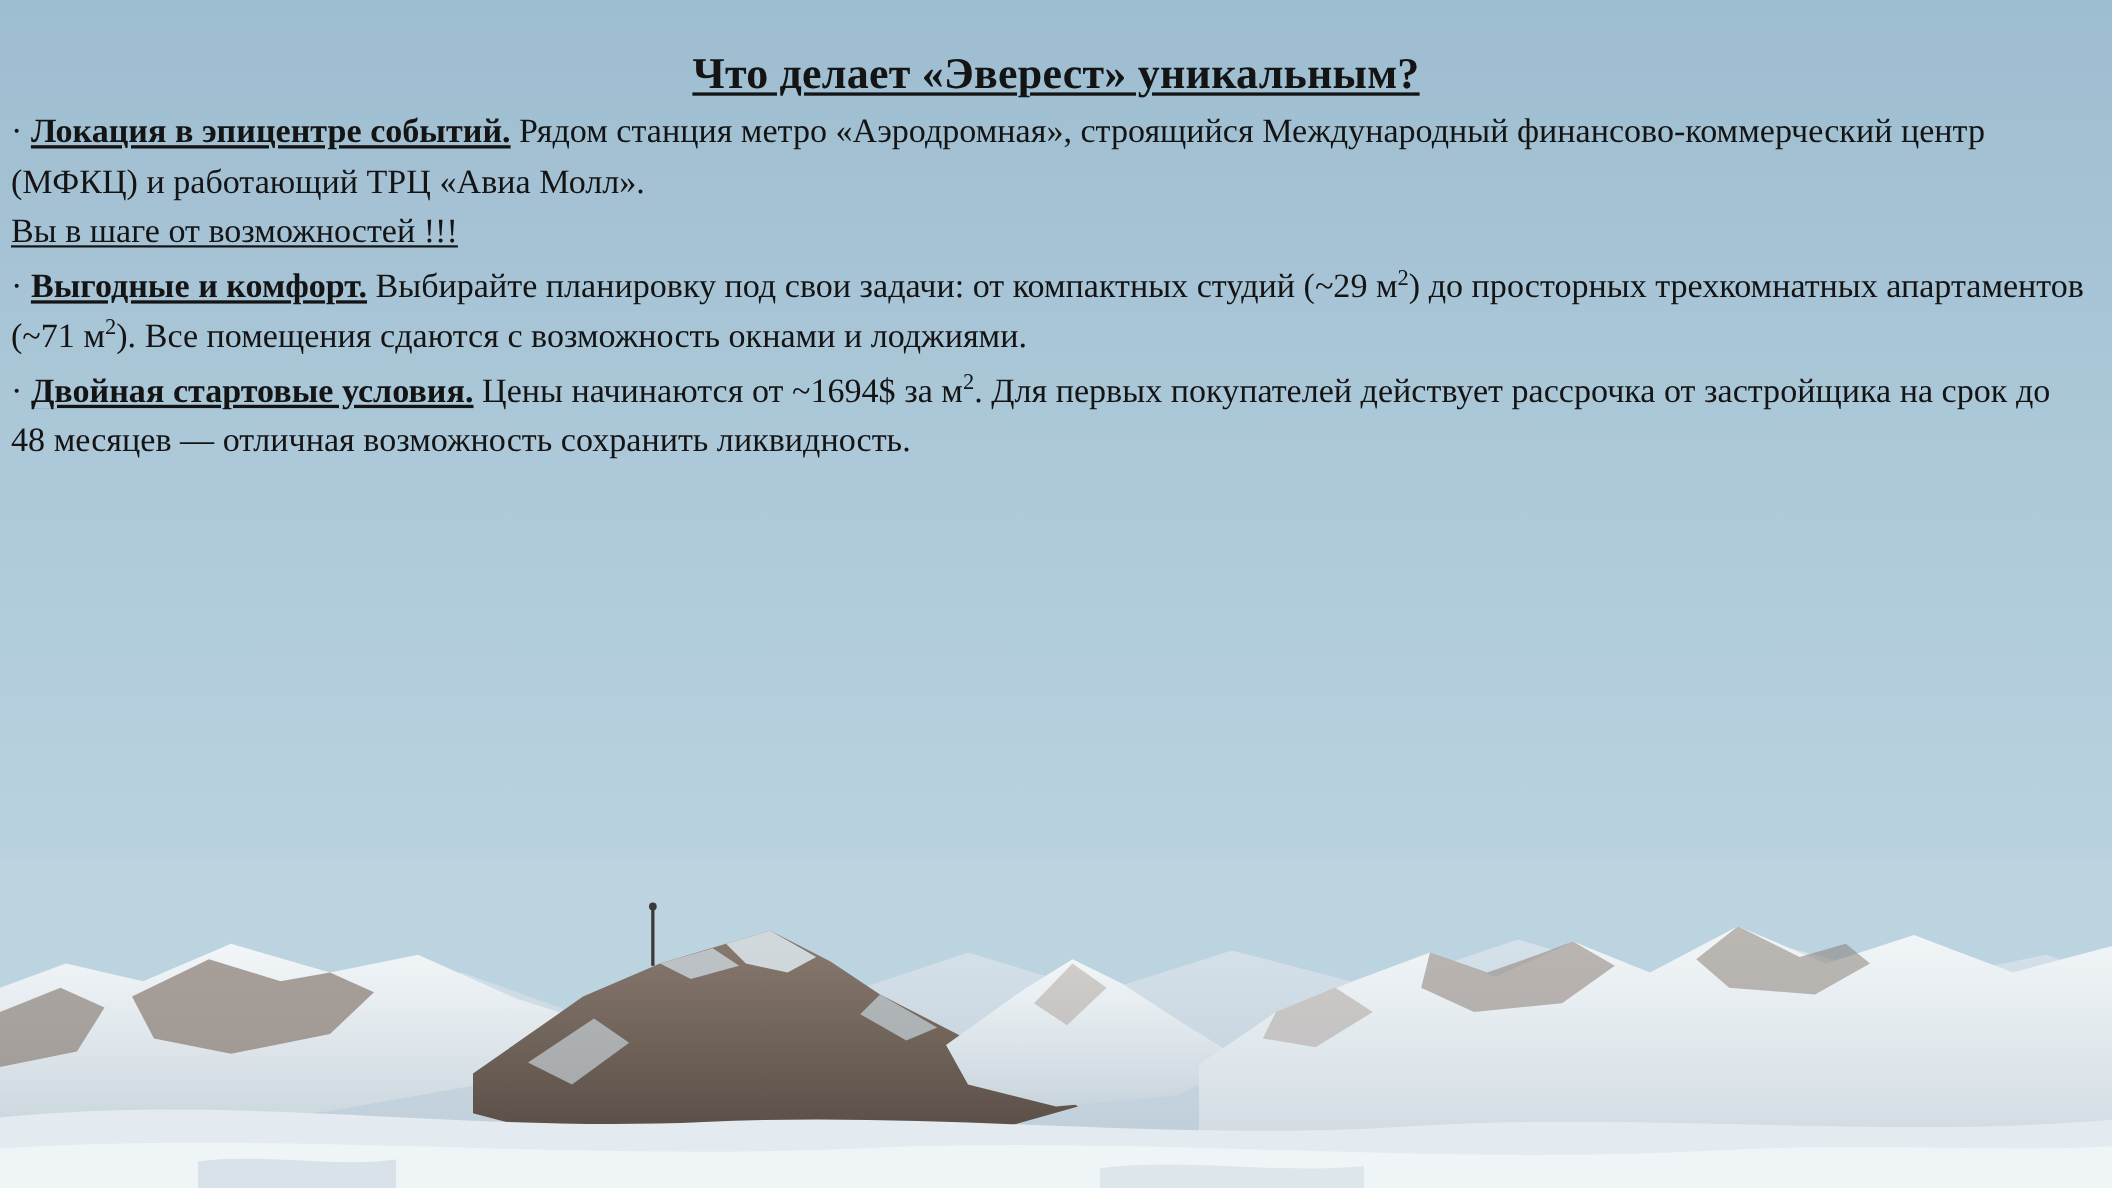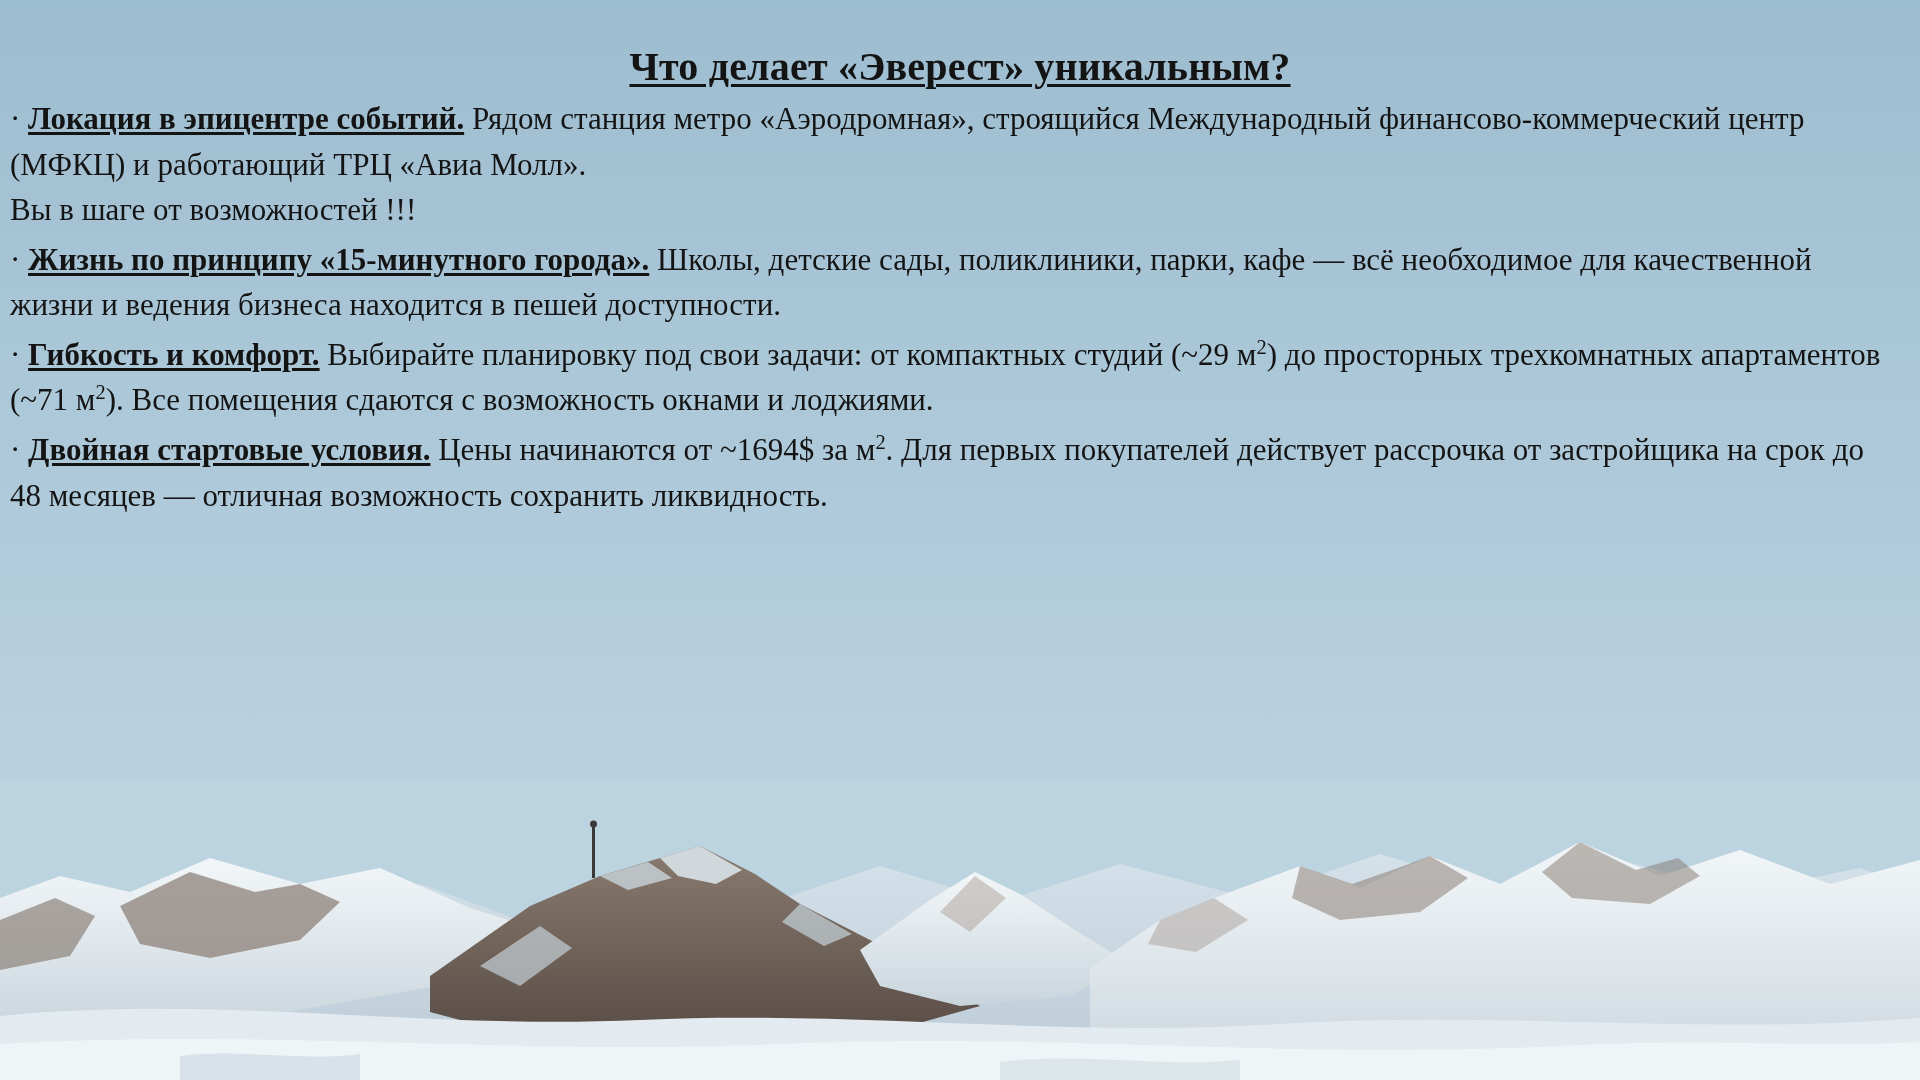--- a/index.html
+++ b/index.html
@@ -80,20 +80,21 @@
     font-size: 31px;
     line-height: 1;
   }
   .lead {
     font-weight: bold;
     text-decoration: underline;
     text-decoration-thickness: 2.5px;
     text-underline-offset: 3px;
   }
   .uline {
+    text-decoration: underline;
     text-decoration-thickness: 2px;
     text-underline-offset: 3px;
   }
   .sup { font-size: 0.66em; vertical-align: super; line-height: 0; }
 </style>
 </head>
 <body>
 
 <div id="slide">
 
@@ -168,28 +169,24 @@
     </h1>
 
 
     <p class="para">
       <span class="bullet-dot">·</span>
       <span class="lead">Локация в эпицентре событий.</span><span> Рядом станция метро «Аэродромная», строящийся Международный финансово-коммерческий центр (МФКЦ) и работающий ТРЦ «Авиа Молл».</span>
       <br>
       <span class="uline">Вы в шаге от возможностей !!!</span>
     </p>
 
-    <p class="para">
-      <span class="bullet-dot">·</span>
-      <span class="lead">Жизнь по принципу «15-минутного города».</span><span> Школы, детские сады, поликлиники, парки, кафе — всё необходимое для качественной жизни и ведения бизнеса находится в пешей доступности.</span>
-    </p>
 
     <p class="para">
       <span class="bullet-dot">·</span>
-      <span class="lead">Гибкость и комфорт.</span><span> Выбирайте планировку под свои задачи: от компактных студий (~29 м</span><span class="sup">2</span><span>) до просторных трехкомнатных апартаментов (~71 м</span><span class="sup">2</span><span>). Все помещения сдаются с возможность окнами и лоджиями.</span>
+      <span class="lead">Выгодные и комфорт.</span><span> Выбирайте планировку под свои задачи: от компактных студий (~29 м</span><span class="sup">2</span><span>) до просторных трехкомнатных апартаментов (~71 м</span><span class="sup">2</span><span>). Все помещения сдаются с возможность окнами и лоджиями.</span>
     </p>
 
     <p class="para">
       <span class="bullet-dot">·</span>
       <span class="lead">Двойная стартовые условия.</span><span> Цены начинаются от ~1694$ за м</span><span class="sup">2</span><span>. Для первых покупателей действует рассрочка от застройщика на срок до 48 месяцев — отличная возможность сохранить ликвидность.</span>
     </p>
 
   </div>
 </div>
 

